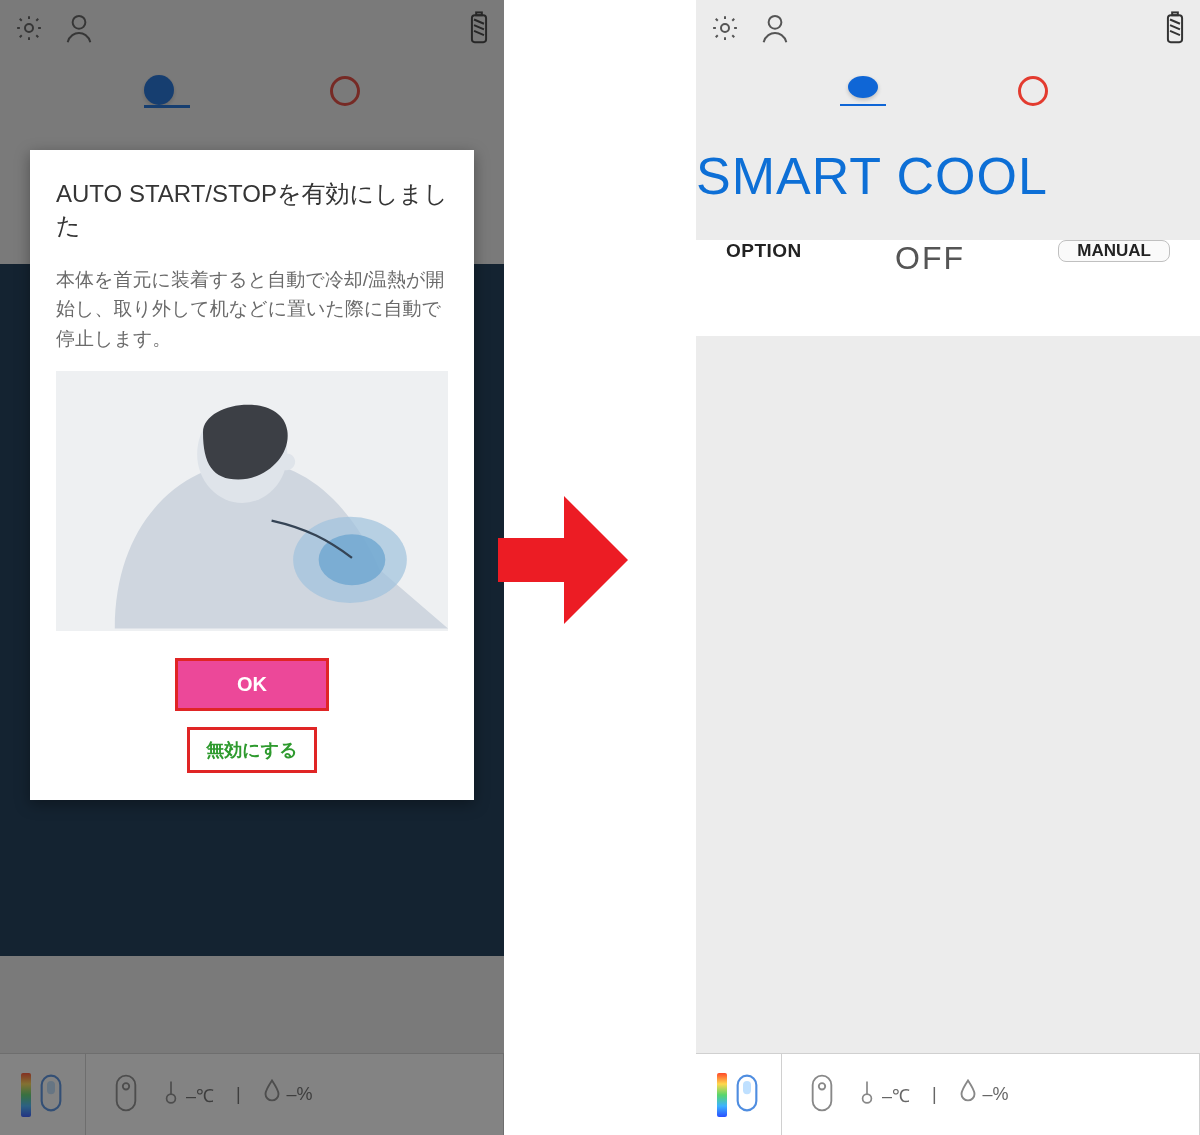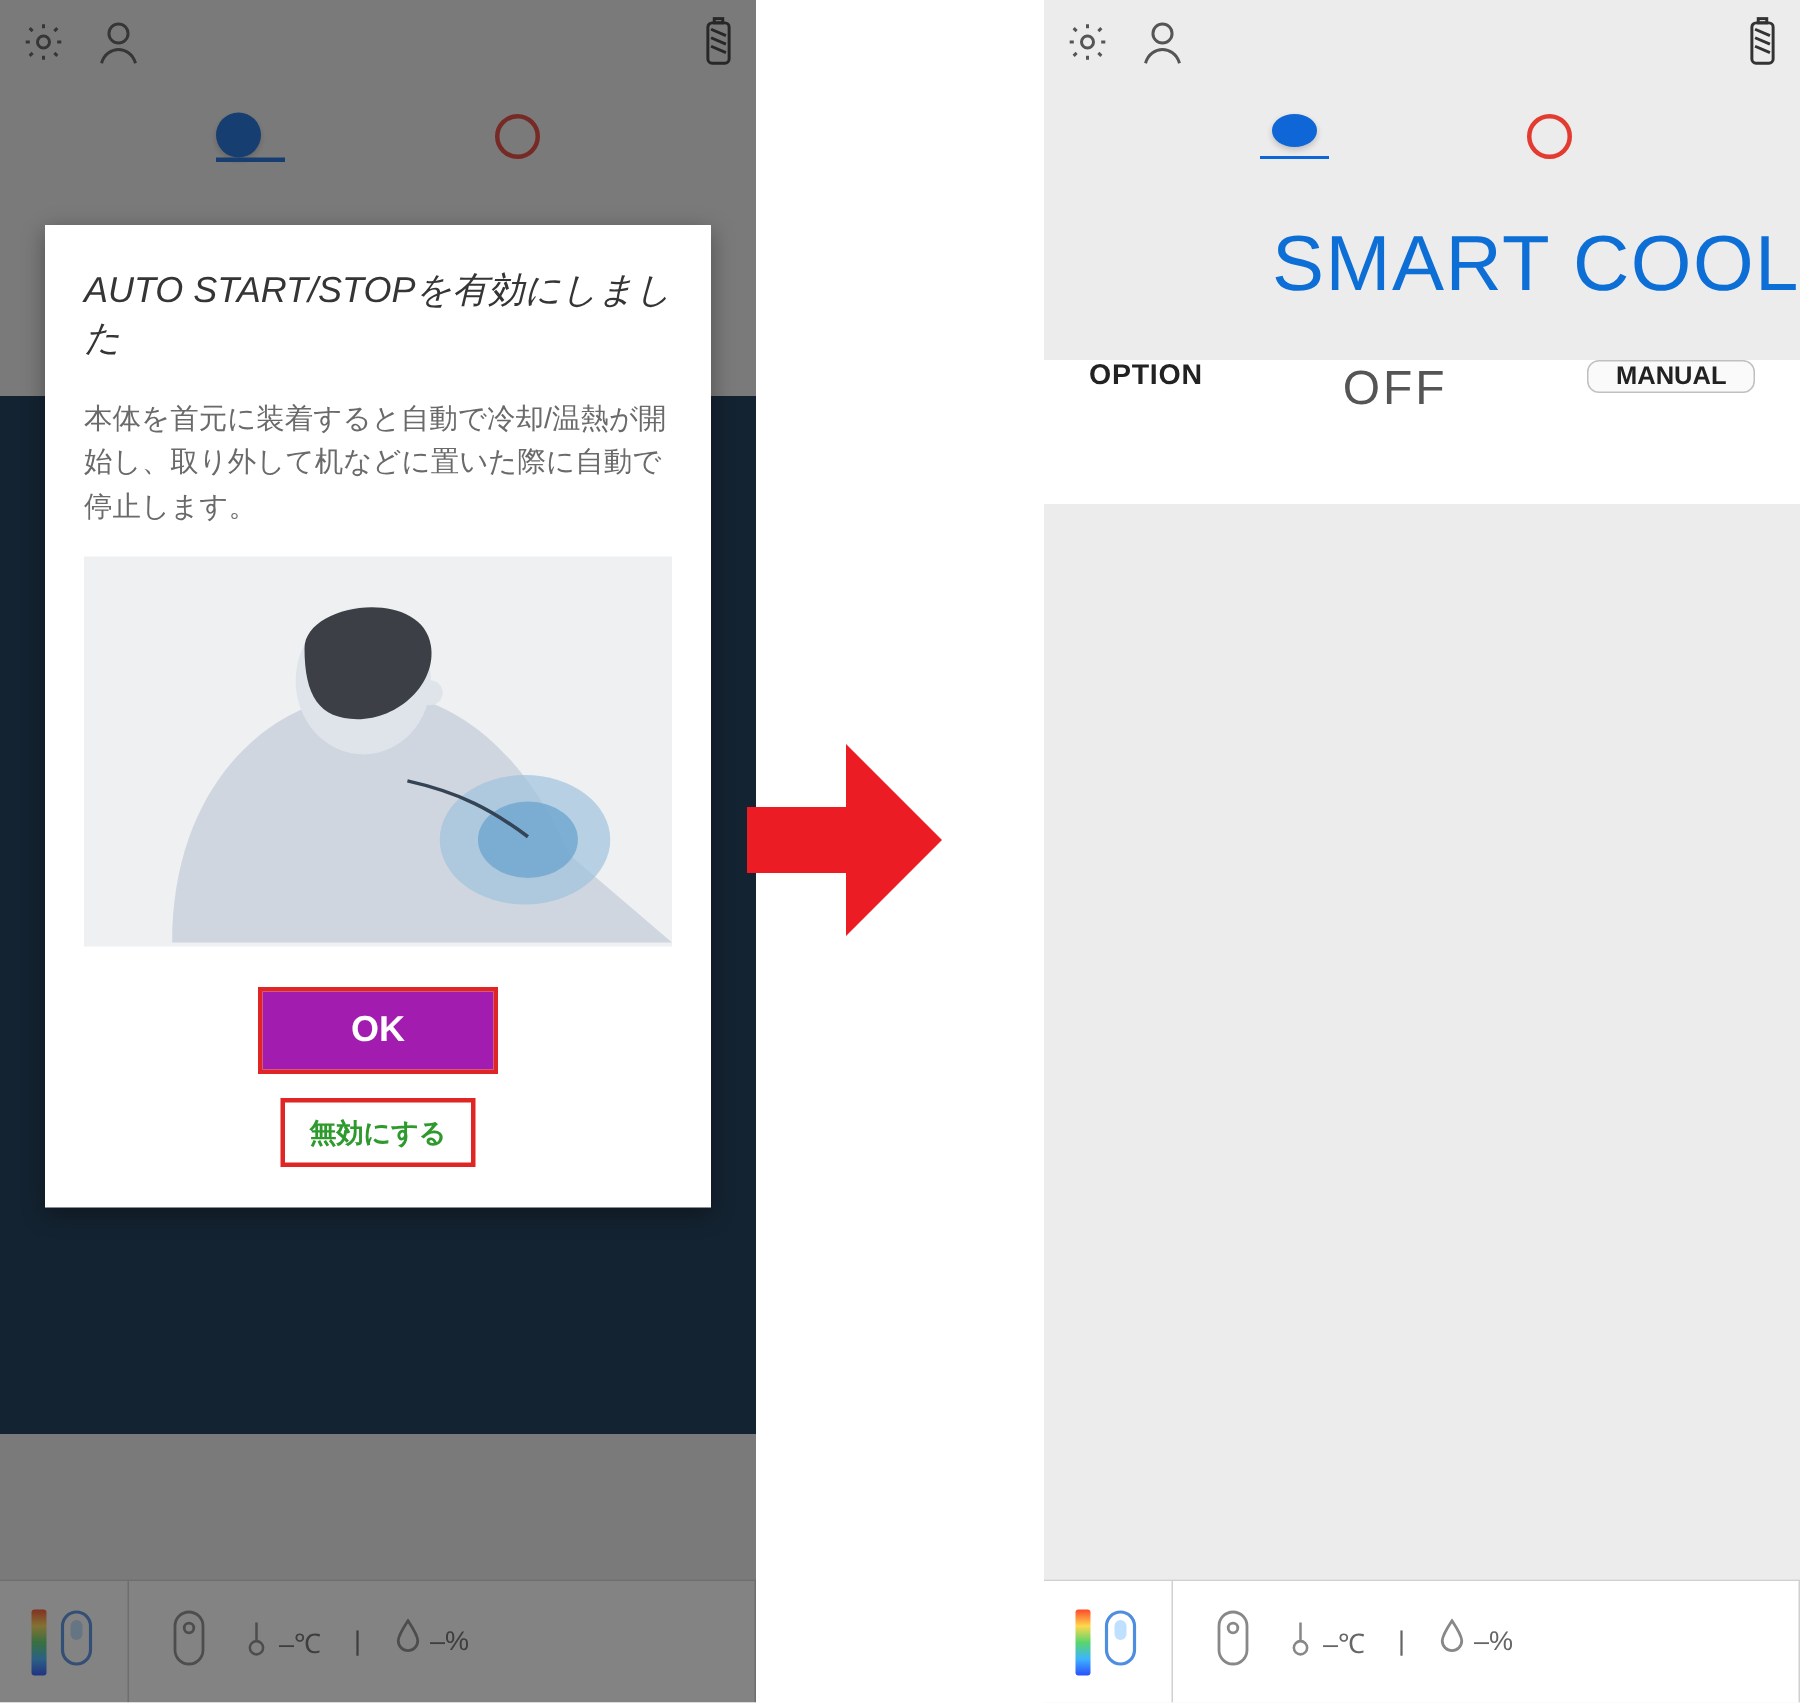--- a/index.html
+++ b/index.html
@@ -21,21 +21,21 @@
 
   
   .modes { height: 70px; display: flex; align-items: center; justify-content: center; gap: 140px; }
   .dot { width: 30px; height: 30px; border-radius: 50%; }
   .dot.blue { background: #0f66d6; box-shadow: 0 2px 4px rgba(0,0,0,.2); }
   .dot.blue-wrap { display:flex; flex-direction:column; align-items:center; gap:6px;}
   .dot-underline { width:46px; height:3px; background:#0f66d6; }
   .dot.red { border: 3px solid #e33b2f; background: transparent; }
 
   
-  .smarttitle { text-align: right; font-size: 52px; font-weight: 300; color: #0d6fd6; letter-spacing: 1px; padding: 20px 0 34px; }
+  .smarttitle { text-align: left; font-size: 52px; font-weight: 300; color: #0d6fd6; letter-spacing: 1px; padding: 20px 0 34px; }
 
   
   .gradbody { position: relative; height: 660px; background: linear-gradient(180deg,#d9ebf6 0%,#a9d1ee 18%,#7fb9e6 30%,#6ca9dd 45%,#4e8fd1 70%,#2d6fc0 100%); }
   .statuspill { position: absolute; left: 50%; top: 58px; transform: translateX(-50%); background: #fff; border-radius: 32px; padding: 12px 34px; font-size: 19px; color: #333; box-shadow: 0 2px 6px rgba(0,0,0,.15); }
   .targetrow { position: absolute; left: 0; right: 0; top: 290px; }
   .targetrow .hr { height: 2px; background: rgba(255,255,255,.85); }
   .targetlabel { position: absolute; left: 14px; top: -26px; color: #fff; font-size: 16px; }
   .handle { position: absolute; left: 50%; top: -26px; transform: translateX(-50%); width: 52px; height: 52px; background: #fff; border-radius: 50%; display:flex; align-items:center; justify-content:center; box-shadow: 0 2px 6px rgba(0,0,0,.2); }
   .handle svg { width: 20px; height: 28px; }
 
@@ -54,27 +54,27 @@
   .coloricon { width:10px; height:44px; background: linear-gradient(180deg,#ff4a2a,#ffd84d,#58d66c,#3db3ff,#2a4fff); border-radius:2px; margin-right:6px;}
   .metric { display:flex; align-items:center; gap:6px; color:#666; font-size:18px; }
   .thermo svg, .drop svg { width:18px; height:26px; }
 
   
   .dim { position:absolute; inset:0; background:rgba(30,30,30,.55); }
   .leftbg-lower { position:absolute; left:0; right:0; top:264px; height:692px; background:#0b2a4a; }
 
   
   .dialog { position:absolute; left:30px; right:30px; top:150px; background:#fff; padding:28px 26px 30px; box-shadow:0 4px 14px rgba(0,0,0,.35); }
-  .dlg-title { font-size:24px; color:#353535; line-height:1.35; margin-bottom:22px;font-style:italic; }
+  .dlg-title { font-size:24px; color:#353535; line-height:1.35; margin-bottom:22px; }
   .dlg-body { font-size:19px; color:#6a6a6a; line-height:1.55; }
   .dlg-body p { margin-bottom:18px; }
   .illus { margin-top:6px; height:260px; background:#eef0f2; position:relative; overflow:hidden; }
   .illus svg { width:100%; height:100%; }
   .dlg-actions { margin-top:30px; display:flex; flex-direction:column; align-items:center; gap:22px; }
-  .okbtn { background:#a21caf; color:#fff; font-size:24px; font-weight:600; padding:12px 59px; border:none; }
+  .okbtn { background:#ec4899; color:#fff; font-size:20px; font-weight:600; padding:12px 59px; border:none; }
   .disablebtn { background:#fff; color:#2e9a2e; font-size:18px; font-weight:700; padding:8px 16px; border:none; }
   .highlight { outline:3px solid #e02525; outline-offset:0; }
 
   
   .arrow { position:absolute; left:498px; top:490px; width:130px; height:140px; }
   .arrow svg { width:100%; height:100%; }
 </style>
 </head>
 <body>
 

